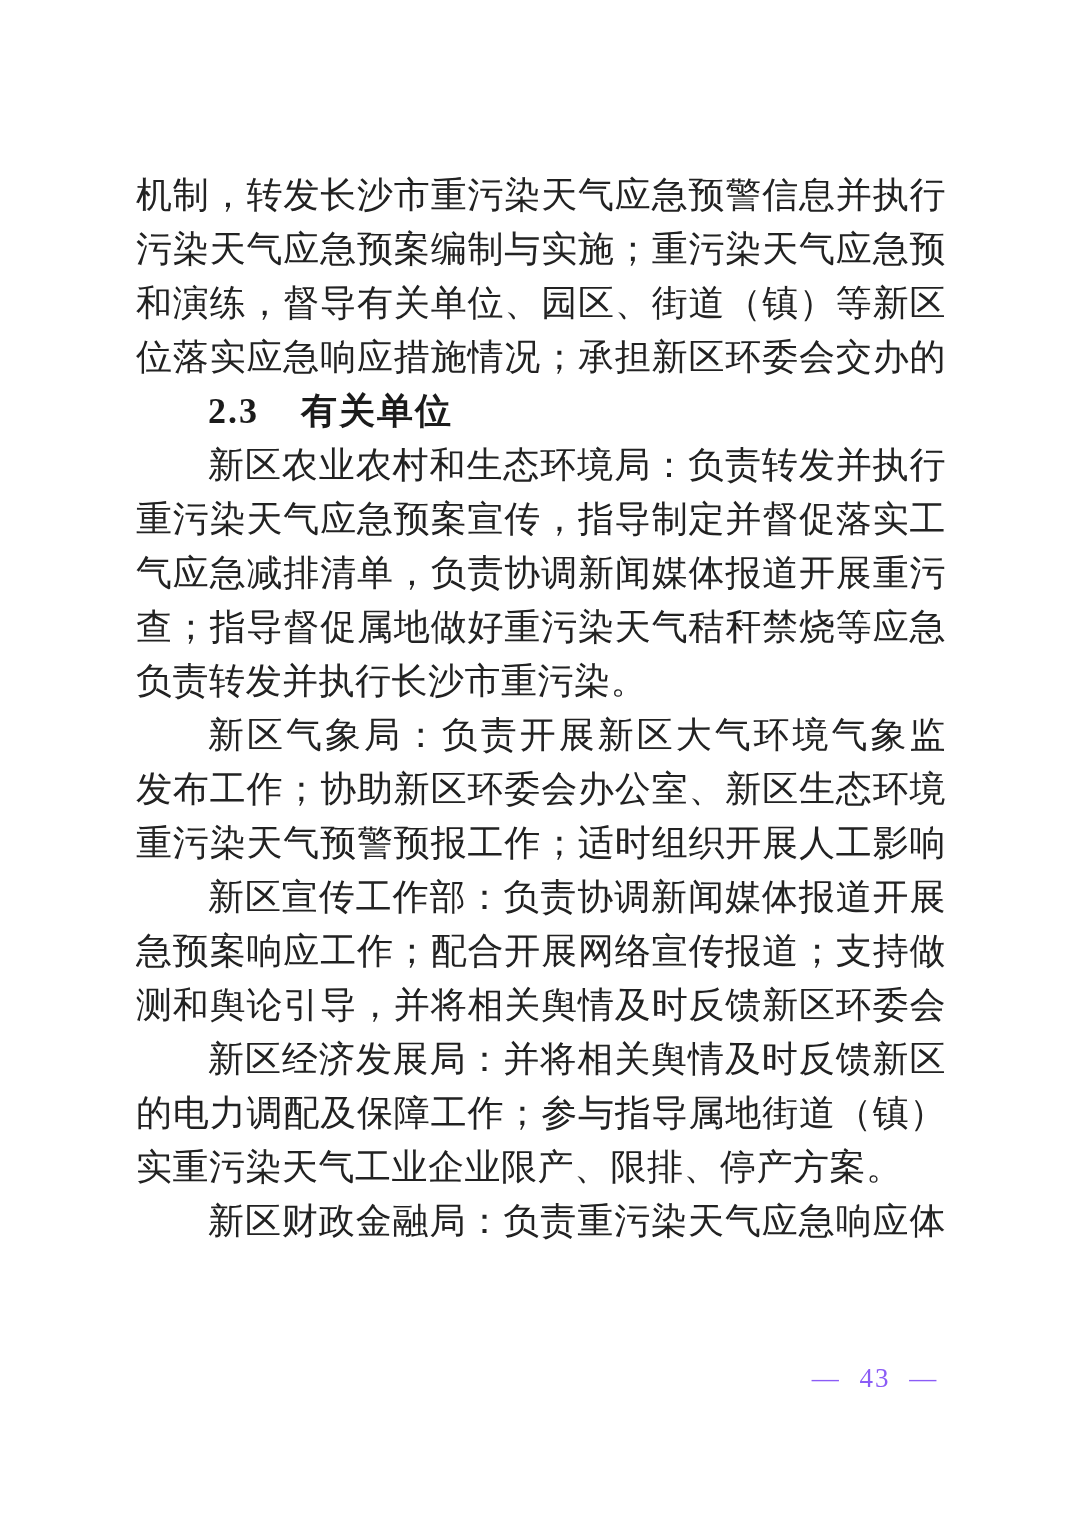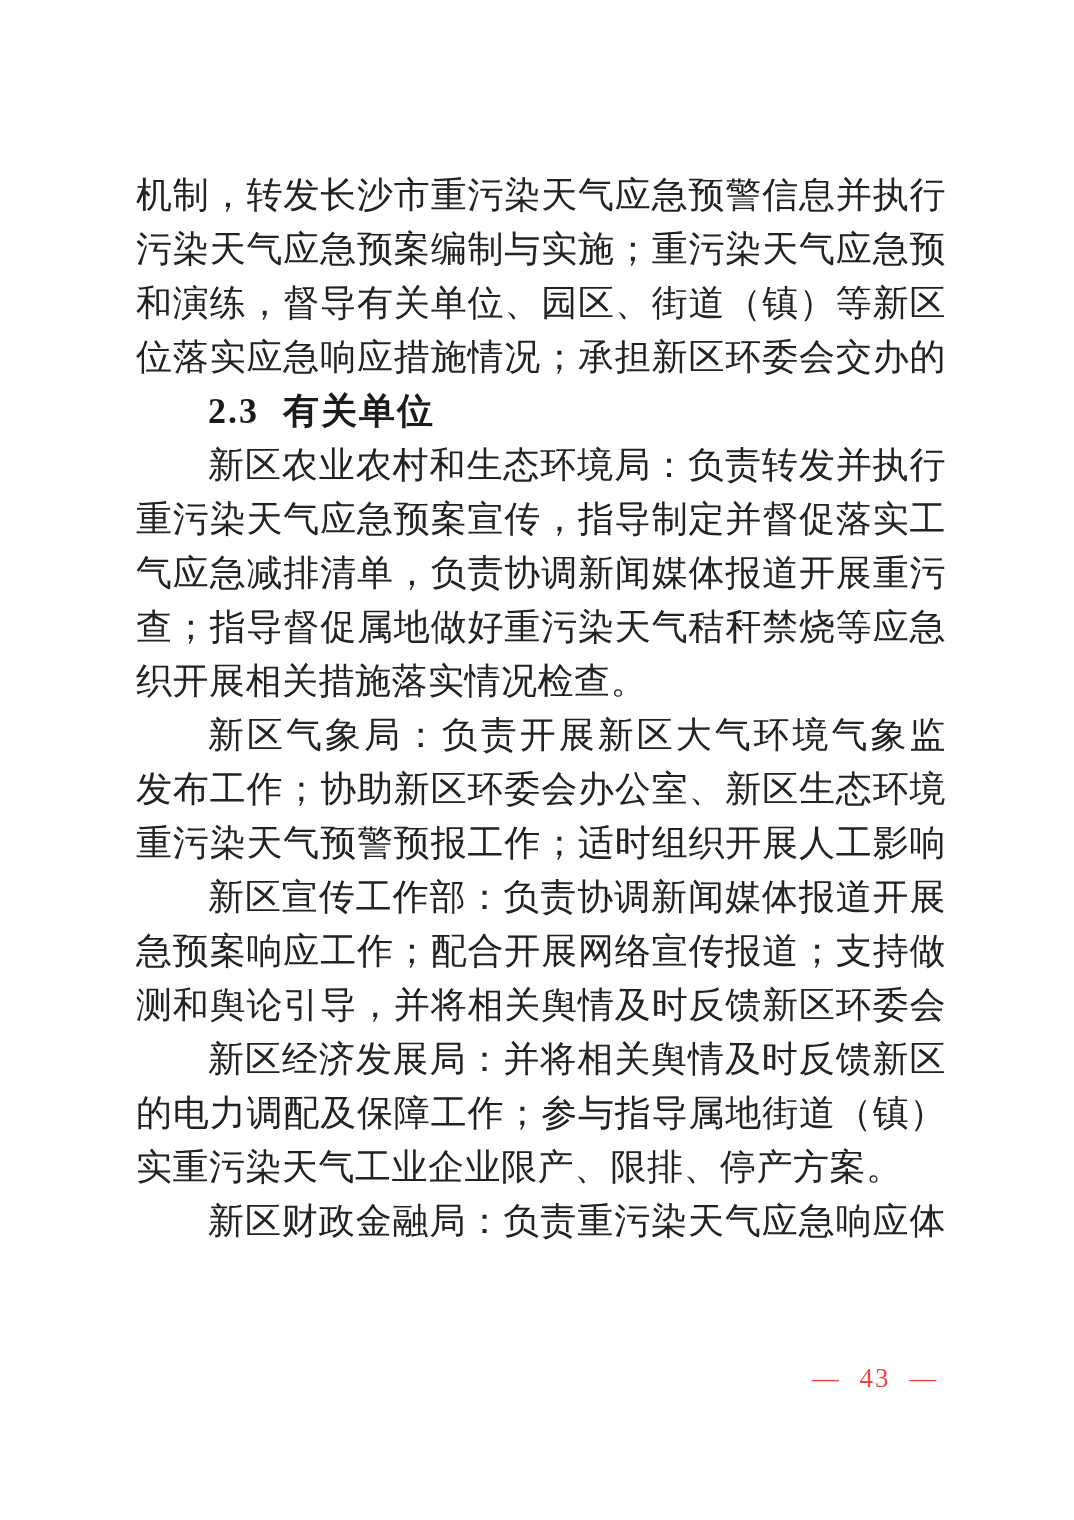--- a/index.html
+++ b/index.html
@@ -44,52 +44,52 @@
   }
   .line.heading {
     font-weight: bold;
     text-align-last: left;
     color: #1b1b1b;
   }
   .heading-num {
     letter-spacing: 2px;
   }
   .heading-title {
-    margin-left: 24px;
+    margin-left: 42px;
     letter-spacing: 2px;
   }
   .page-number {
     position: absolute;
     top: 1358px;
     left: 790px;
     width: 170px;
     height: 40px;
     line-height: 40px;
     text-align: center;
     font-size: 27px;
-    color: #ef4444;
+    color: #8b5cf6;
     word-spacing: 10px;
     letter-spacing: 2px;
   }
 </style>
 </head>
 <body>
 
 <div class="page">
   <main class="content" id="content">
       <div class="line">机制，转发长沙市重污染天气应急预警信息并执行发布；新区重</div>
       <div class="line">污染天气应急预案编制与实施；重污染天气应急预案宣传、培训</div>
       <div class="line">和演练，督导有关单位、园区、街道（镇）等新区环委会成员单</div>
       <div class="line last">位落实应急响应措施情况；承担新区环委会交办的其他工作。</div>
       <div class="line heading indent"><span class="heading-num">2.3</span><span class="heading-title">有关单位</span></div>
       <div class="line indent">新区农业农村和生态环境局：负责转发并执行长沙市重污染</div>
       <div class="line">重污染天气应急预案宣传，指导制定并督促落实工业源重污染天</div>
       <div class="line">气应急减排清单，负责协调新闻媒体报道开展重污染天气应</div>
       <div class="line">查；指导督促属地做好重污染天气秸秆禁烧等应急管控工作，组</div>
-      <div class="line last">织开展相关措施落实情况检查。</div>
+      <div class="line last">负责转发并执行长沙市重污染。</div>
       <div class="line indent">新区气象局：负责开展新区大气环境气象监测、预报及信息</div>
       <div class="line">发布工作；协助新区环委会办公室、新区生态环境监测部门开展</div>
       <div class="line last">重污染天气预警预报工作；适时组织开展人工影响天气作业。</div>
       <div class="line indent">新区宣传工作部：负责协调新闻媒体报道开展重污染天气应</div>
       <div class="line">急预案响应工作；配合开展网络宣传报道；支持做好网络舆情监</div>
       <div class="line last">测和舆论引导，并将相关舆情及时反馈新区环委会办公室。</div>
       <div class="line indent">新区经济发展局：并将相关舆情及时反馈新区环委会办公室</div>
       <div class="line">的电力调配及保障工作；参与指导属地街道（镇）制订并督促落</div>
       <div class="line last">实重污染天气工业企业限产、限排、停产方案。</div>
       <div class="line indent">新区财政金融局：负责重污染天气应急响应体系建设经费保</div>

